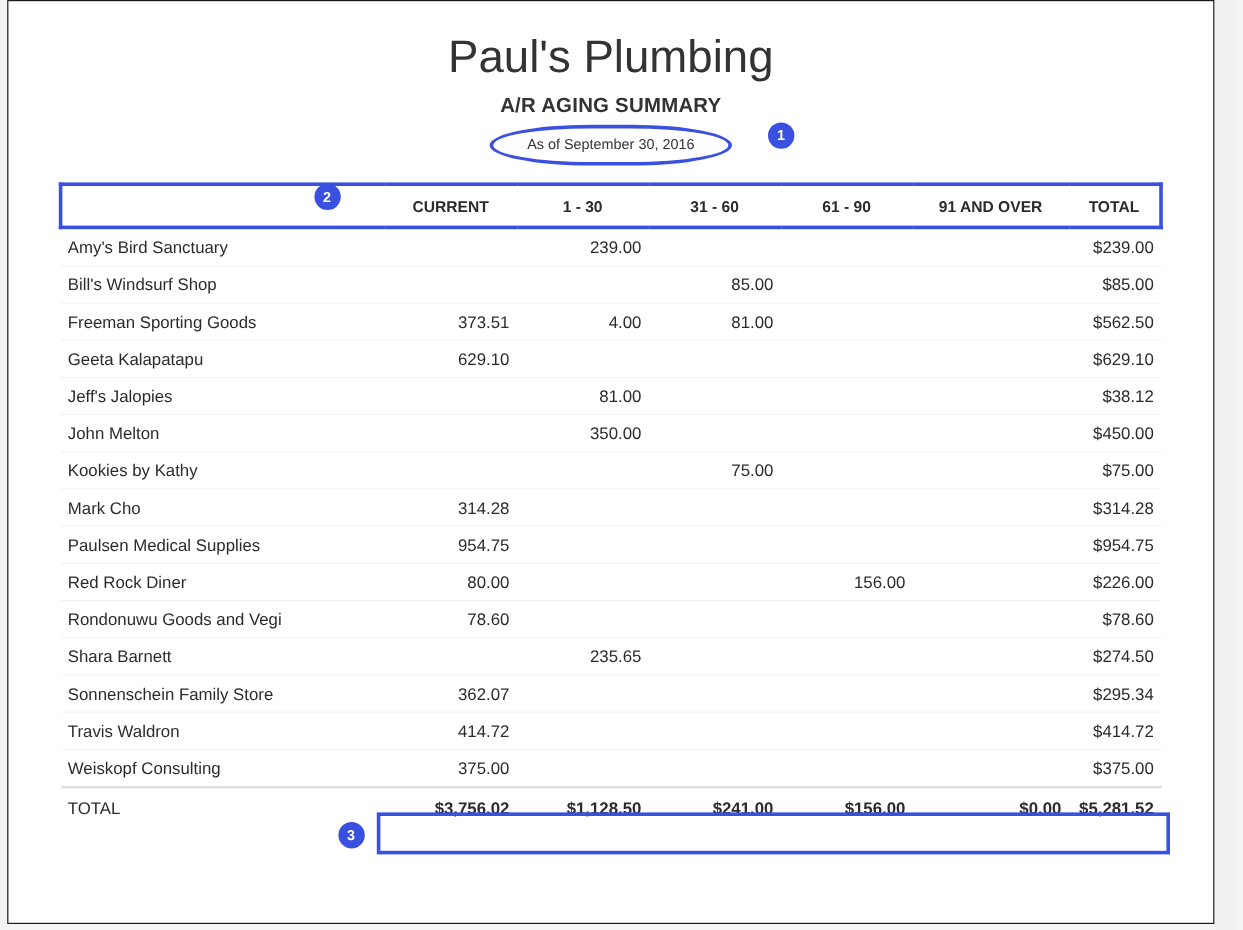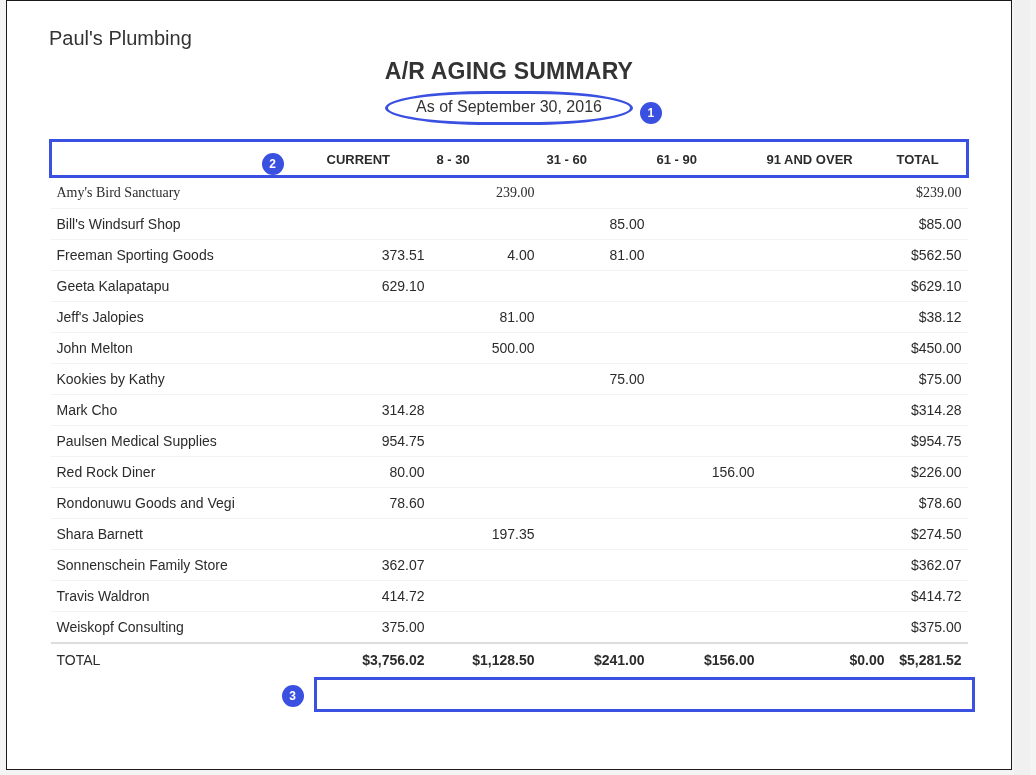--- a/index.html
+++ b/index.html
@@ -26,70 +26,71 @@
     top: 0;
     right: 6px;
     width: 16px;
     height: 100%;
     background: #f0f0f0;
   }
   .inner {
     padding: 20px 42px 20px 42px;
   }
   h1.company {
+    text-align: center;
     font-weight: 400;
-    font-size: 20px;
+    font-size: 38px;
     color: #333;
     margin: 6px 0 4px 0;
   }
   h2.report-title {
     text-align: center;
     font-weight: 700;
-    font-size: 23px;
+    font-size: 17px;
     color: #333;
     margin: 8px 0 2px 0;
     letter-spacing: 0.2px;
   }
   .asof-wrap {
     text-align: center;
     margin: 6px 0 16px 0;
     position: relative;
     height: 32px;
   }
   .asof-oval {
     display: inline-block;
     border: 3px solid #3a50e0;
     border-radius: 50% / 60%;
     padding: 2px 28px 4px 28px;
     color: #333;
-    font-size: 16px;
+    font-size: 12px;
     line-height: 22px;
   }
   table {
     width: 100%;
     border-collapse: collapse;
     font-size: 14px;
     color: #2b2b2b;
   }
   thead th {
     font-weight: 700;
     font-size: 13px;
-    text-align: left;
+    text-align: center;
     padding: 10px 6px 8px 6px;
     border-bottom: 1px solid #eee;
     white-space: nowrap;
   }
   thead th.name-col { text-align: left; }
   tbody td {
     padding: 7px 6px;
     text-align: right;
     border-top: 1px solid #f3f3f3;
   }
   tbody td.name-col { text-align: left; }
-  tbody tr:first-child td { border-top: none; font-family: Liberation Serif, serif; }
+  tbody tr:first-child td { border-top: none; }
   .header-box {
     border: 3px solid #3a50e0;
   }
   tfoot td {
     font-weight: 700;
     text-align: right;
     padding: 8px 6px;
     border-top: 2px solid #ddd;
   }
   tfoot td.name-col { text-align: left; font-weight: 400; }
@@ -133,21 +134,21 @@
 
     <div class="asof-wrap">
       <span class="asof-oval" id="asof">As of September 30, 2016</span>
     </div>
 
     <table id="aging-table">
       <thead id="thead-row">
         <tr class="header-box">
           <th class="name-col col-name"></th>
           <th class="col-cur">CURRENT</th>
-          <th class="col-b1">8 - 30</th>
+          <th class="col-b1">1 - 30</th>
           <th class="col-b2">31 - 60</th>
           <th class="col-b3">61 - 90</th>
           <th class="col-b4">91 AND OVER</th>
           <th class="col-total">TOTAL</th>
         </tr>
       </thead>
       <tbody id="tbody">
           <tr>
             <td class="name-col">Amy's Bird Sanctuary</td>
             <td></td>
@@ -189,21 +190,21 @@
             <td></td>
             <td>81.00</td>
             <td></td>
             <td></td>
             <td></td>
             <td>$38.12</td>
           </tr>
           <tr>
             <td class="name-col">John Melton</td>
             <td></td>
-            <td>500.00</td>
+            <td>350.00</td>
             <td></td>
             <td></td>
             <td></td>
             <td>$450.00</td>
           </tr>
           <tr>
             <td class="name-col">Kookies by Kathy</td>
             <td></td>
             <td></td>
             <td>75.00</td>
@@ -243,34 +244,34 @@
             <td>78.60</td>
             <td></td>
             <td></td>
             <td></td>
             <td></td>
             <td>$78.60</td>
           </tr>
           <tr>
             <td class="name-col">Shara Barnett</td>
             <td></td>
-            <td>197.35</td>
+            <td>235.65</td>
             <td></td>
             <td></td>
             <td></td>
             <td>$274.50</td>
           </tr>
           <tr>
             <td class="name-col">Sonnenschein Family Store</td>
             <td>362.07</td>
             <td></td>
             <td></td>
             <td></td>
             <td></td>
-            <td>$362.07</td>
+            <td>$295.34</td>
           </tr>
           <tr>
             <td class="name-col">Travis Waldron</td>
             <td>414.72</td>
             <td></td>
             <td></td>
             <td></td>
             <td></td>
             <td>$414.72</td>
           </tr>

